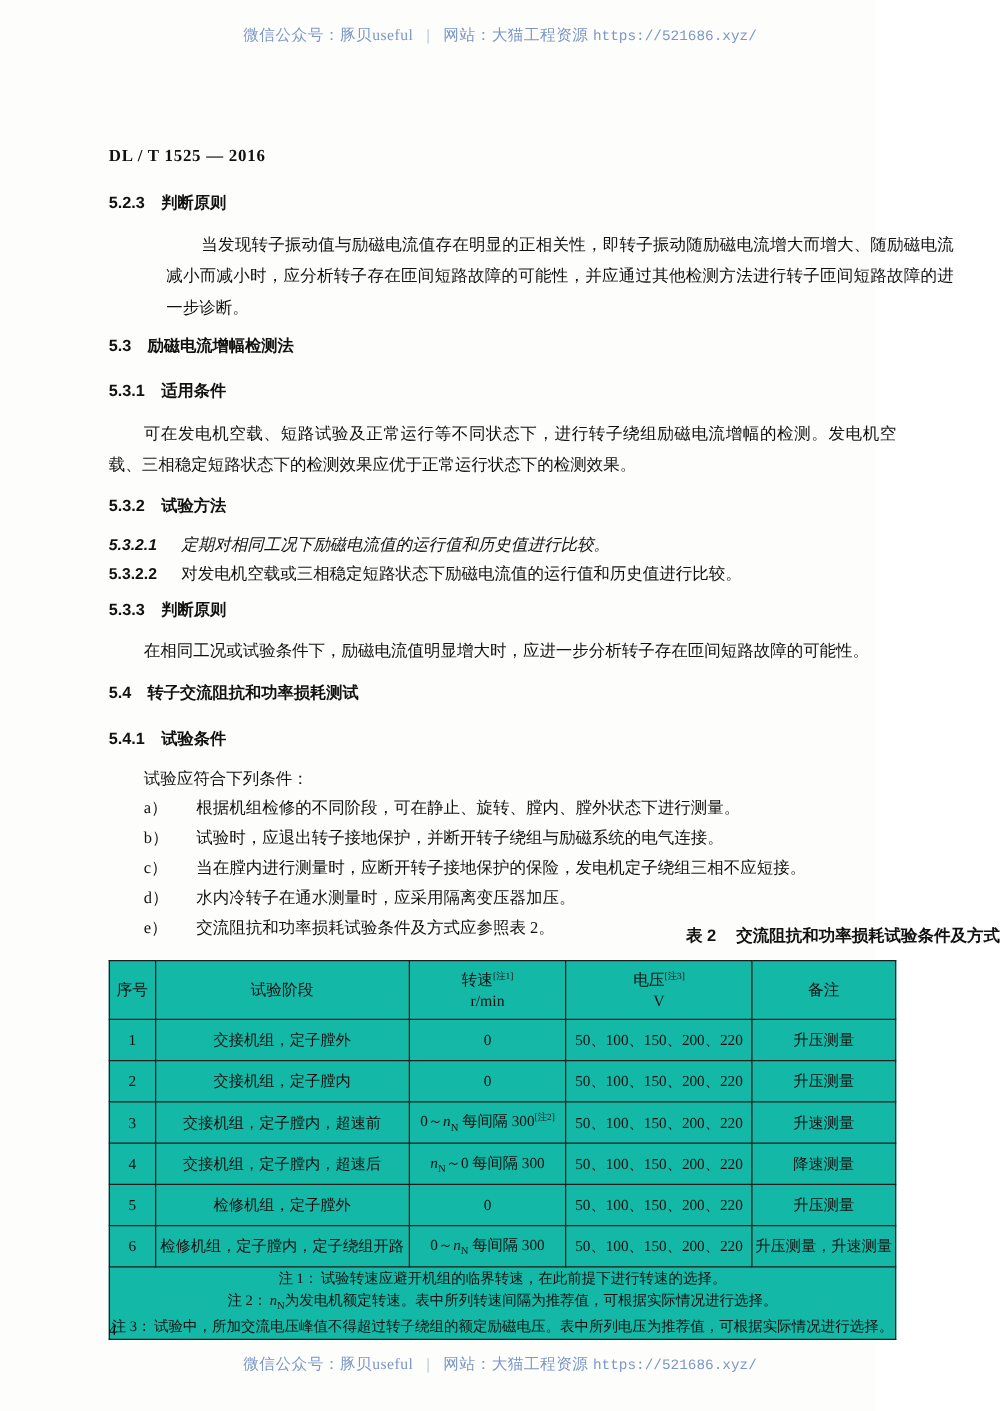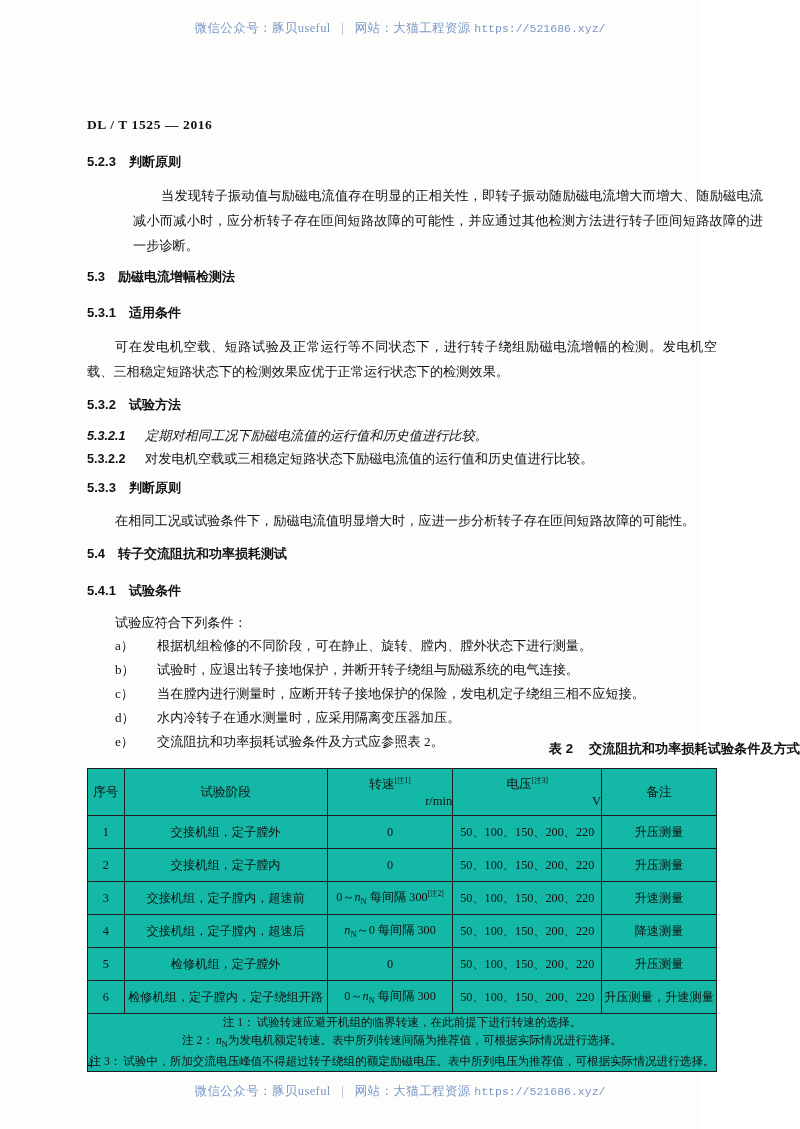--- a/index.html
+++ b/index.html
@@ -145,21 +145,21 @@
   }
   table.main th {
     font-weight: normal;
     height: 46px;
     font-size: 12.6px;
   }
   table.main td {
     height: 32px;
   }
   .th-line1 { display: block; line-height: 17px; }
-  .th-line2 { display: block; line-height: 16px; font-family: "Liberation Serif","DejaVu Serif",serif; text-align: right; }
+  .th-line2 { display: block; line-height: 16px; font-family: "Liberation Serif","DejaVu Serif",serif; }
   sup.note {
     font-size: 7.5px;
     vertical-align: super;
     line-height: 0;
   }
   .col-seq   { width: 36px; }
   .col-stage { width: 204px; }
   .col-speed { width: 126px; }
   .col-volt  { width: 149px; }
   .col-rem   { width: 115px; }

